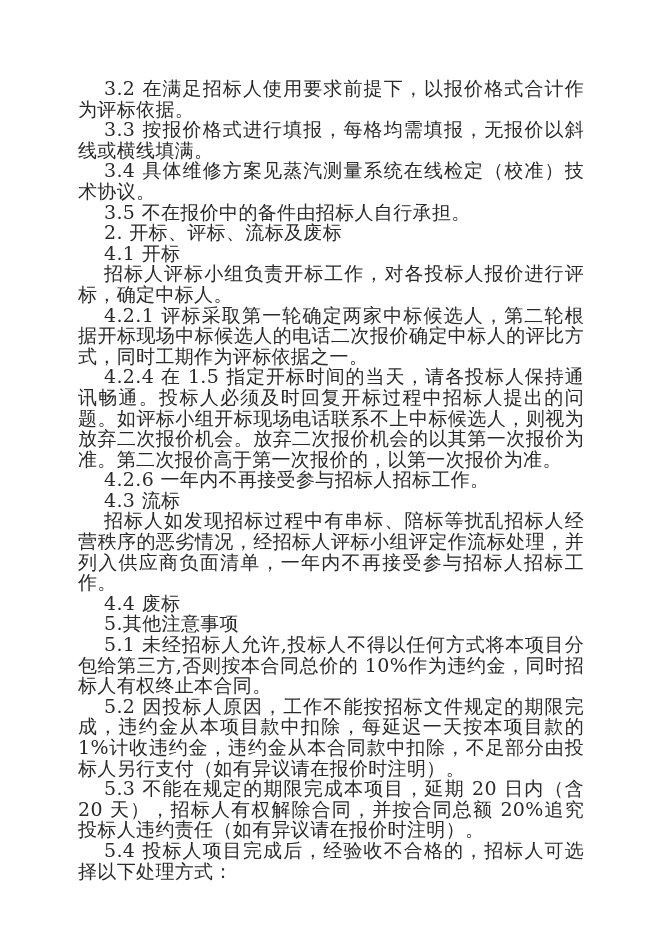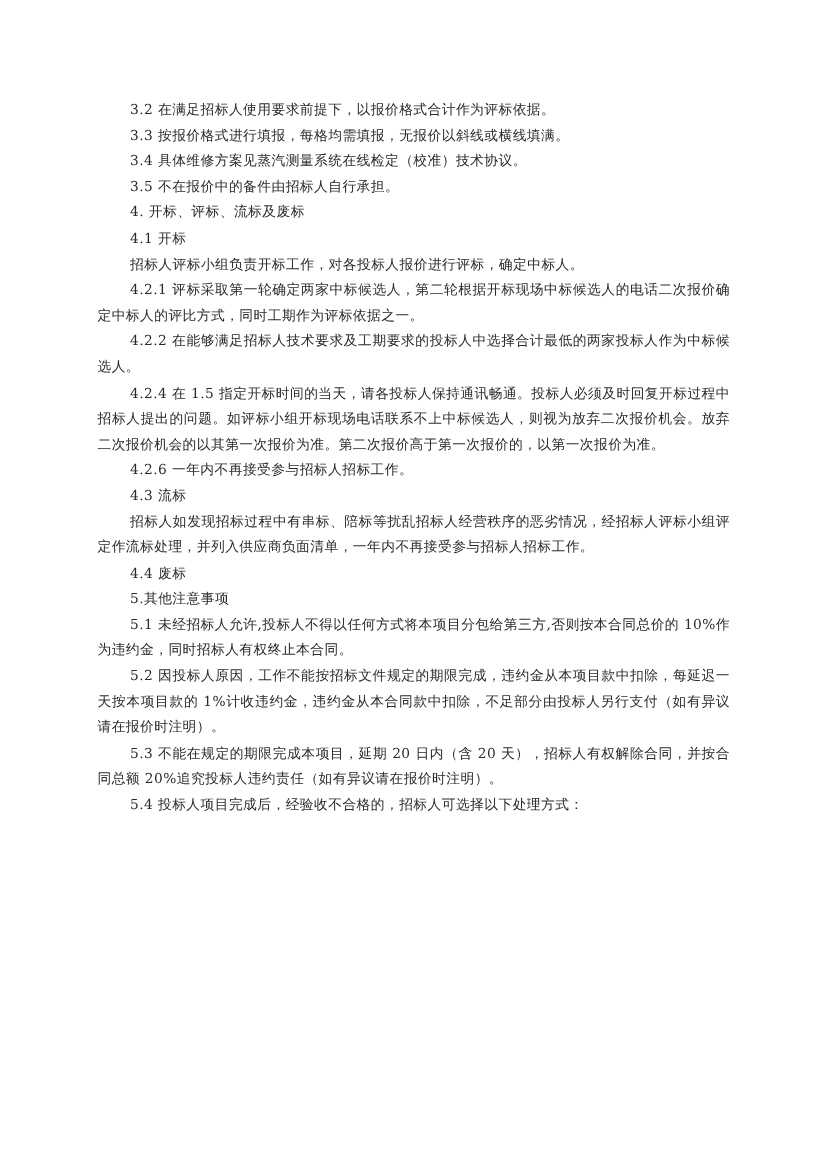--- a/index.html
+++ b/index.html
@@ -15,43 +15,42 @@
       font-family: "DejaVu Serif", "Liberation Serif", serif;
       color: #2a2a2a;
     }
     .page {
       position: absolute;
       left: 78px;
       top: 78px;
       width: 506px;
     }
     .p {
-      font-size: 11px;
+      font-size: 19px;
       line-height: 20.6px;
       margin: 0;
       text-align: justify;
       text-indent: 26px;
       letter-spacing: 0.35px;
       white-space: normal;
       word-break: break-all;
     }
   </style>
 </head>
 <body>
 
 <div class="page">
   <p class="p">3.2 在满足招标人使用要求前提下，以报价格式合计作为评标依据。</p>
   <p class="p">3.3 按报价格式进行填报，每格均需填报，无报价以斜线或横线填满。</p>
   <p class="p">3.4 具体维修方案见蒸汽测量系统在线检定（校准）技术协议。</p>
   <p class="p">3.5 不在报价中的备件由招标人自行承担。</p>
-  <p class="p">4.  开标、评标、流标及废标</p>
+  <p class="p">2.  开标、评标、流标及废标</p>
   <p class="p">4.1  开标</p>
   <p class="p">招标人评标小组负责开标工作，对各投标人报价进行评标，确定中标人。</p>
   <p class="p">4.2.1 评标采取第一轮确定两家中标候选人，第二轮根据开标现场中标候选人的电话二次报价确定中标人的评比方式，同时工期作为评标依据之一。</p>
-  <p class="p">4.2.2 在能够满足招标人技术要求及工期要求的投标人中选择合计最低的两家投标人作为中标候选人。</p>
   <p class="p">4.2.4  在 1.5 指定开标时间的当天，请各投标人保持通讯畅通。投标人必须及时回复开标过程中招标人提出的问题。如评标小组开标现场电话联系不上中标候选人，则视为放弃二次报价机会。放弃二次报价机会的以其第一次报价为准。第二次报价高于第一次报价的，以第一次报价为准。</p>
   <p class="p">4.2.6  一年内不再接受参与招标人招标工作。</p>
   <p class="p">4.3  流标</p>
   <p class="p">招标人如发现招标过程中有串标、陪标等扰乱招标人经营秩序的恶劣情况，经招标人评标小组评定作流标处理，并列入供应商负面清单，一年内不再接受参与招标人招标工作。</p>
   <p class="p">4.4  废标</p>
   <p class="p">5.其他注意事项</p>
   <p class="p">5.1 未经招标人允许,投标人不得以任何方式将本项目分包给第三方,否则按本合同总价的 10%作为违约金，同时招标人有权终止本合同。</p>
   <p class="p">5.2 因投标人原因，工作不能按招标文件规定的期限完成，违约金从本项目款中扣除，每延迟一天按本项目款的 1%计收违约金，违约金从本合同款中扣除，不足部分由投标人另行支付（如有异议请在报价时注明）。</p>
   <p class="p">5.3 不能在规定的期限完成本项目，延期 20 日内（含 20 天），招标人有权解除合同，并按合同总额 20%追究投标人违约责任（如有异议请在报价时注明）。</p>
   <p class="p">5.4 投标人项目完成后，经验收不合格的，招标人可选择以下处理方式：</p>

